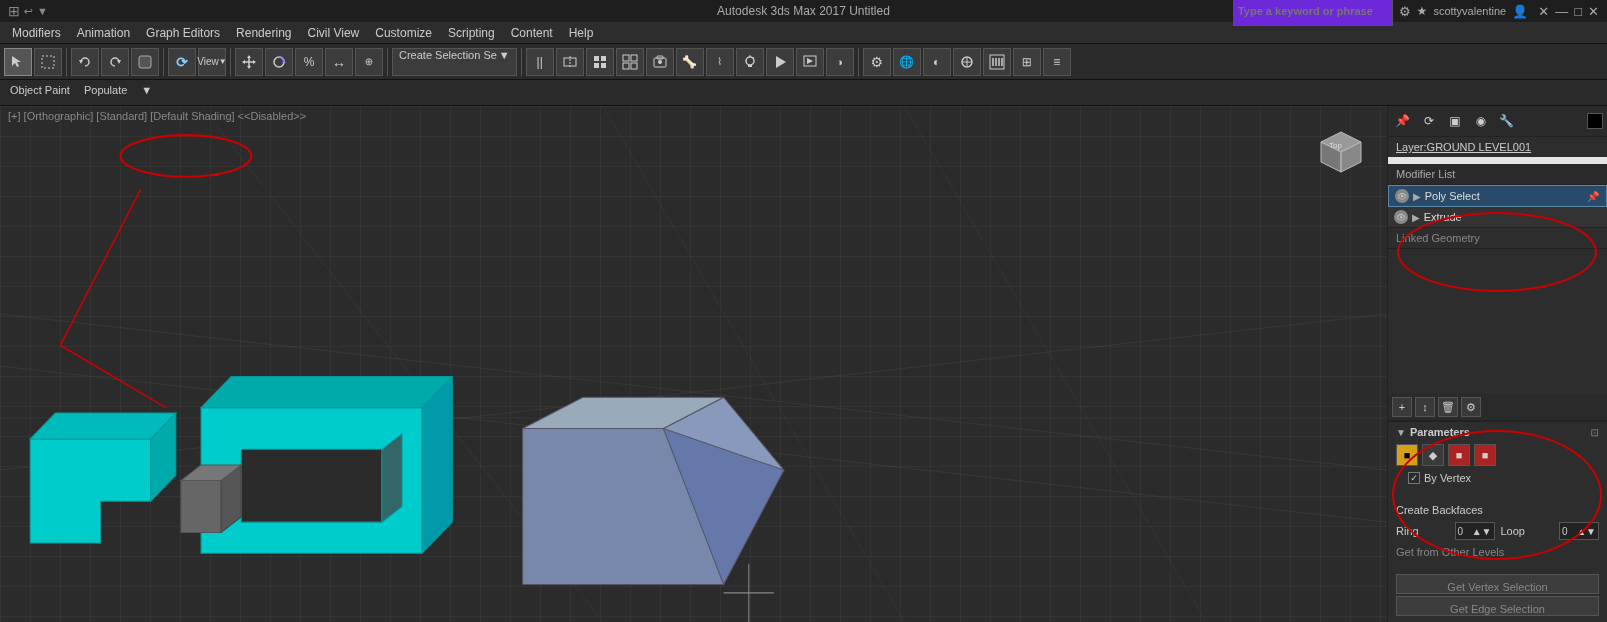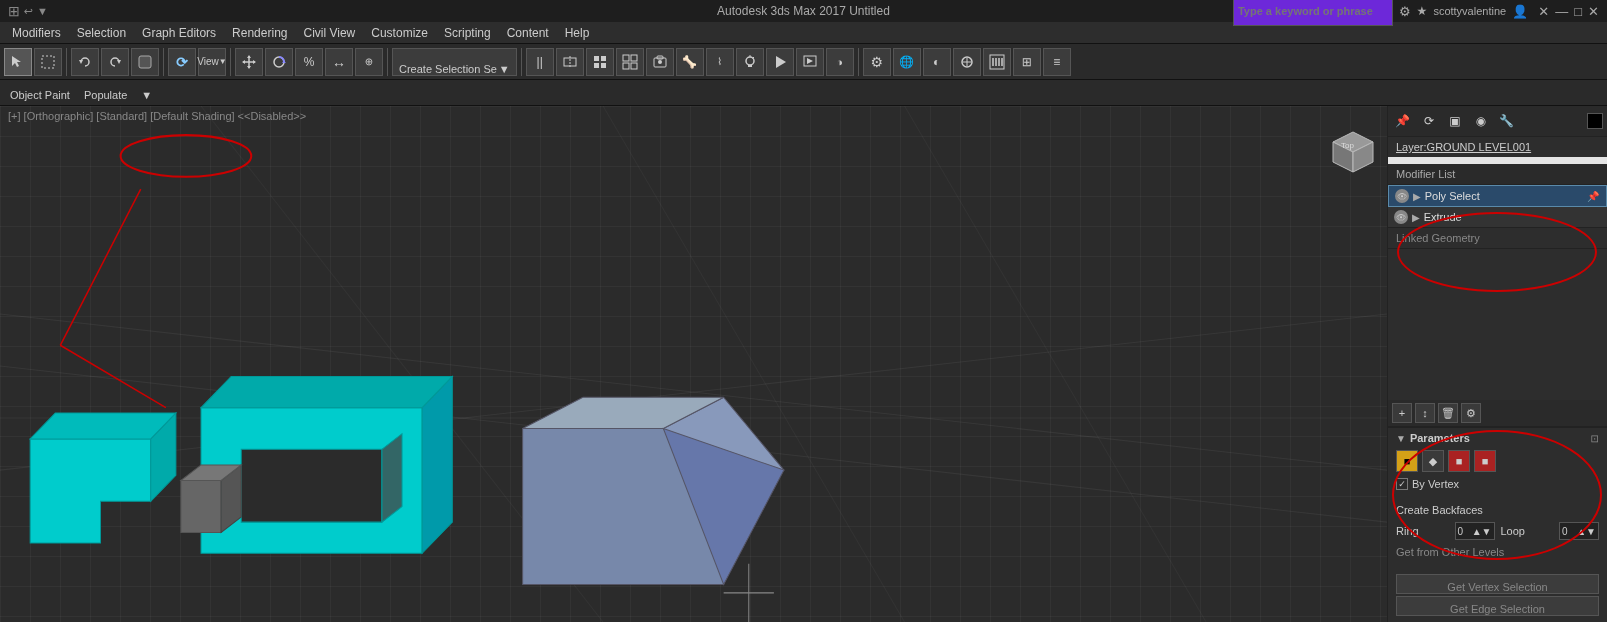--- a/index.html
+++ b/index.html
@@ -83,35 +83,35 @@
     }
     .tb-sep {
       width: 1px;
       height: 28px;
       background: #555;
       margin: 0 2px;
     }
     .tb-btn.active { background: #555; border-color: #888; }
     .create-sel-btn {
       display: flex;
-      align-items: flex-end;
+      align-items: flex-start;
       background: #3c3c3c;
       border: 1px solid #555;
       height: 28px;
       padding: 0 6px;
       cursor: pointer;
       color: #ccc;
       font-size: 11px;
       gap: 2px;
     }
 
     
     .toolbar2 {
       display: flex;
-      align-items: flex-end;
+      align-items: flex-start;
       background: #2a2a2a;
       height: 26px;
       padding: 2px 4px;
       gap: 2px;
       border-bottom: 1px solid #111;
     }
     .tb2-item {
       padding: 2px 6px;
       font-size: 11px;
       color: #ccc;
@@ -148,21 +148,21 @@
         linear-gradient(rgba(255,255,255,0.04) 1px, transparent 1px),
         linear-gradient(90deg, rgba(255,255,255,0.04) 1px, transparent 1px);
       background-size: 30px 30px;
       position: absolute;
     }
 
     
     .cube-preview {
       position: absolute;
       top: 16px;
-      right: 4px;
+      right: 16px;
       width: 60px;
       height: 60px;
       z-index: 20;
     }
 
     
     .sidebar {
       width: 220px;
       background: #333;
       border-left: 1px solid #222;
@@ -287,23 +287,24 @@
       font-size: 11px;
     }
     .sel-icon-btn.yellow { background: #d4a017; color: #000; }
     .sel-icon-btn.dark { background: #3a3a3a; }
     .sel-icon-btn.red { background: #aa2222; }
 
     .checkbox-row {
       display: flex;
       align-items: center;
       gap: 4px;
-      margin-bottom: 14px;
-      font-size: 11px;
-      color: #ccc;
+      margin-bottom: 20px;
+      font-size: 11px;
+      color: #ccc;
+      padding-left: 12px;
     }
     .cb {
       width: 12px;
       height: 12px;
       border: 1px solid #777;
       background: #2a2a2a;
       display: flex;
       align-items: center;
       justify-content: center;
     }
@@ -434,21 +435,21 @@
     <span style="color:#aaa; font-size:13px;">👤</span>
     <span style="color:#aaa; margin-left:4px; font-size:13px;">✕</span>
     <span style="color:#aaa; font-size:13px;">—</span>
     <span style="color:#aaa; font-size:13px;">□</span>
     <span style="color:#aaa; font-size:13px;">✕</span>
   </div>
 </div>
 
 <div class="menu-bar">
   <span class="menu-item">Modifiers</span>
-  <span class="menu-item">Selection</span>
+  <span class="menu-item">Animation</span>
   <span class="menu-item">Graph Editors</span>
   <span class="menu-item">Rendering</span>
   <span class="menu-item">Civil View</span>
   <span class="menu-item">Customize</span>
   <span class="menu-item">Scripting</span>
   <span class="menu-item">Content</span>
   <span class="menu-item">Help</span>
 </div>
 
 <div class="toolbar">

